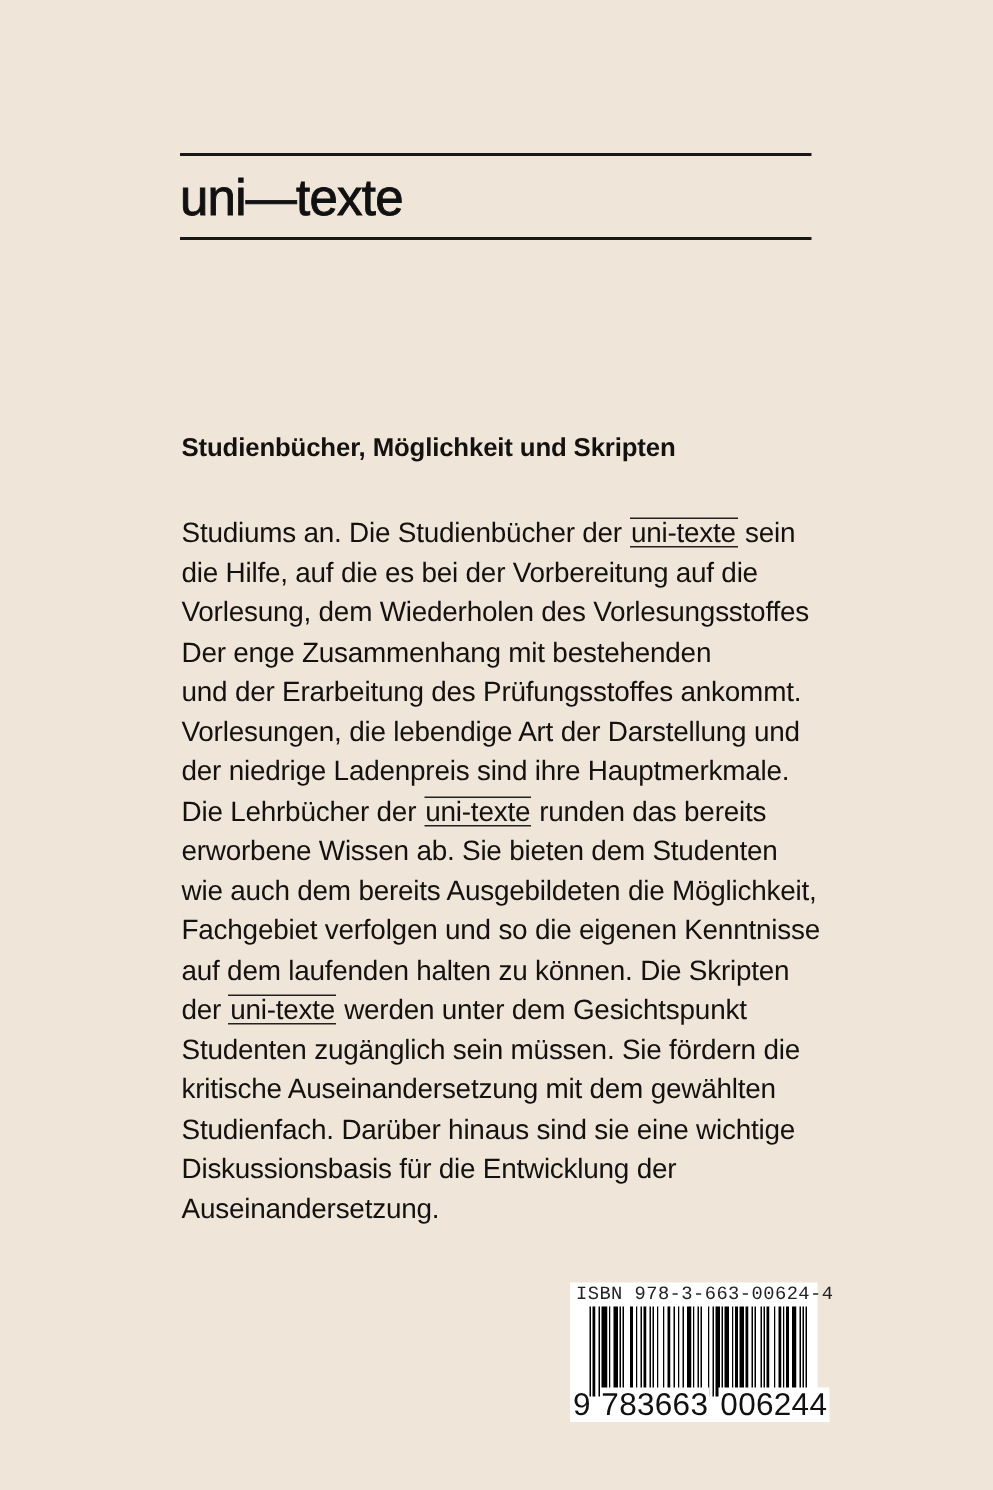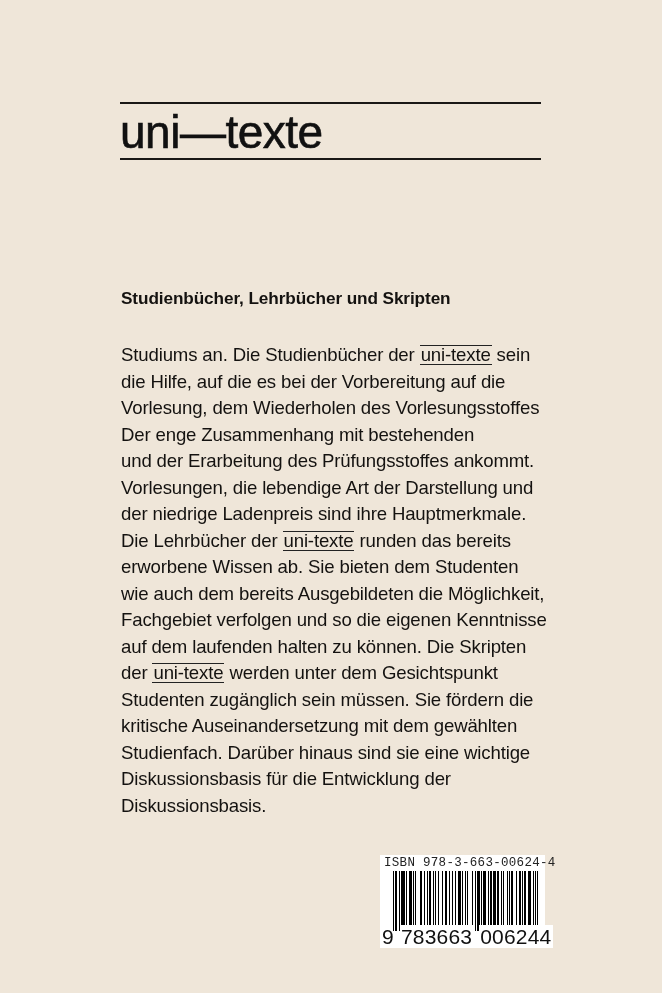--- a/index.html
+++ b/index.html
@@ -17,21 +17,21 @@
       width: 421px;
       height: 2px;
       background: #1a1816;
     }
     .rule.top { top: 102px; }
     .rule.bottom { top: 158px; }
     .series-title {
       position: absolute;
       left: 120px;
       top: 106px;
-      font-size: 46px;
+      font-size: 34px;
       line-height: 52px;
       font-weight: 400;
       letter-spacing: -0.5px;
       color: #111;
       -webkit-text-stroke: 0.6px #111;
     }
     .heading {
       position: absolute;
       left: 121px;
       top: 288px;
@@ -93,41 +93,41 @@
     .ean-digits .lead { margin-right: 6px; }
     .ean-digits .grp { background: #fff; padding: 0 1px; }
   </style>
 </head>
 <body>
 
 <div class="rule top"></div>
 <div class="series-title">uni—texte</div>
 <div class="rule bottom"></div>
 
-<div class="heading">Studienbücher, Lehrbücher und Skripten</div>
+<div class="heading">Studienbücher, Möglichkeit und Skripten</div>
 
 <div class="body-text" id="body-text">
     <span class="line"><span>Studiums an. Die Studienbücher der </span><span class="brand">uni-texte</span><span> sein</span></span>
     <span class="line"><span>die Hilfe, auf die es bei der Vorbereitung auf die</span></span>
     <span class="line"><span>Vorlesung, dem Wiederholen des Vorlesungsstoffes</span></span>
     <span class="line"><span>Der enge Zusammenhang mit bestehenden</span></span>
     <span class="line"><span>und der Erarbeitung des Prüfungsstoffes ankommt.</span></span>
     <span class="line"><span>Vorlesungen, die lebendige Art der Darstellung und</span></span>
     <span class="line"><span>der niedrige Ladenpreis sind ihre Hauptmerkmale.</span></span>
     <span class="line"><span>Die Lehrbücher der </span><span class="brand">uni-texte</span><span> runden das bereits</span></span>
     <span class="line"><span>erworbene Wissen ab. Sie bieten dem Studenten</span></span>
     <span class="line"><span>wie auch dem bereits Ausgebildeten die Möglichkeit,</span></span>
     <span class="line"><span>Fachgebiet verfolgen und so die eigenen Kenntnisse</span></span>
     <span class="line"><span>auf dem laufenden halten zu können. Die Skripten</span></span>
     <span class="line"><span>der </span><span class="brand">uni-texte</span><span> werden unter dem Gesichtspunkt</span></span>
     <span class="line"><span>Studenten zugänglich sein müssen. Sie fördern die</span></span>
     <span class="line"><span>kritische Auseinandersetzung mit dem gewählten</span></span>
     <span class="line"><span>Studienfach. Darüber hinaus sind sie eine wichtige</span></span>
     <span class="line"><span>Diskussionsbasis für die Entwicklung der</span></span>
-    <span class="line"><span>Diskussionsbasis.</span></span>
+    <span class="line"><span>Auseinandersetzung.</span></span>
   </div>
 
 <div class="barcode-box">
   <div class="isbn-label">ISBN 978-3-663-00624-4</div>
   <div class="bars" id="bars">
       <span style="width: 1.17742px; background: rgb(0, 0, 0);"></span>
       <span style="width: 1.17742px; background: rgb(255, 255, 255);"></span>
       <span style="width: 1.17742px; background: rgb(0, 0, 0);"></span>
       <span style="width: 2.35484px; background: rgb(255, 255, 255);"></span>
       <span style="width: 1.17742px; background: rgb(0, 0, 0);"></span>

